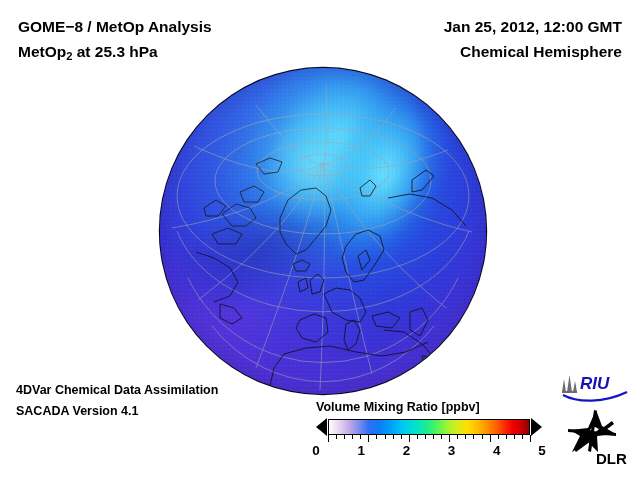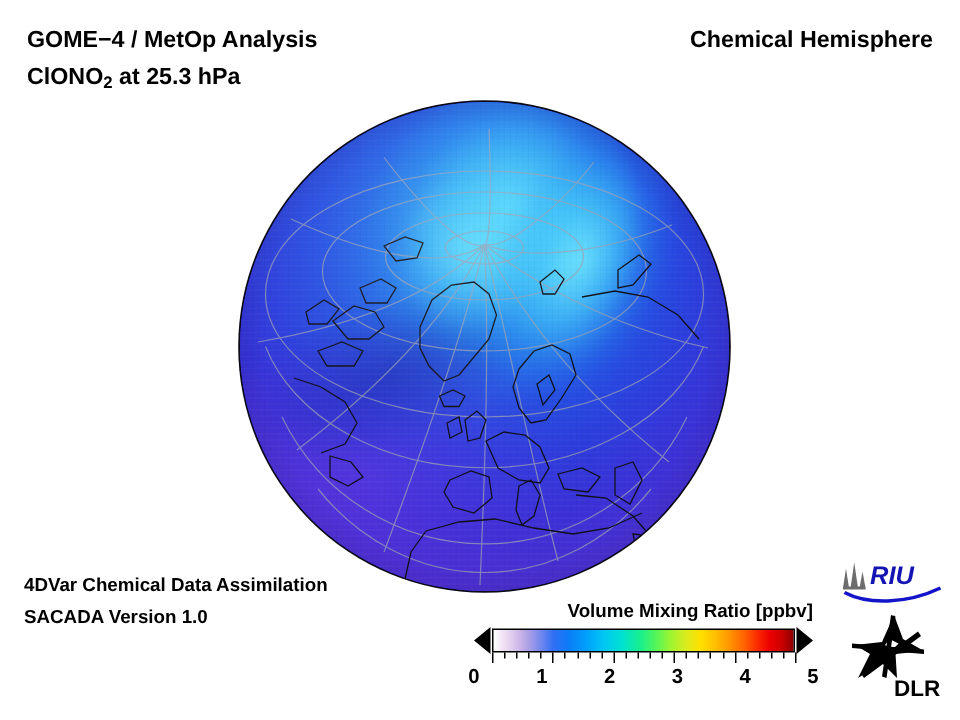--- a/index.html
+++ b/index.html
@@ -200,21 +200,21 @@
   
   .cb {
     position: absolute;
     left: 316px;
     top: 400px;
     width: 226px;
   }
   .cb-title {
     font-size: 12.5px;
     font-weight: bold;
-    text-align: right;
+    text-align: left;
     white-space: nowrap;
     margin-bottom: 4px;
   }
   .cb-bar-row {
     position: relative;
     height: 18px;
   }
   .cb-arrow-l, .cb-arrow-r {
     position: absolute;
     top: 0;
@@ -306,25 +306,26 @@
     left: 566px;
     top: 408px;
     width: 66px;
     height: 60px;
   }
 </style>
 </head>
 <body>
 
 <div class="hdr-left">
-  <span class="hdr-line">GOME−4 / MetOp Analysis</span>
-  <span class="hdr-line"><span>ClONO</span><sub>2</sub><span> at 25.3 hPa</span></span>
+  <span class="hdr-line">GOME−8 / MetOp Analysis</span>
+  <span class="hdr-line"><span>MetOp</span><sub>2</sub><span> at 25.3 hPa</span></span>
 </div>
 
 <div class="hdr-right">
+  <span class="hdr-line">Jan 25, 2012, 12:00 GMT</span>
   <span class="hdr-line">Chemical Hemisphere</span>
 </div>
 
 <div class="globe-wrap">
   <div class="globe">
     <div class="field-base"></div>
     <div class="band-violet"></div>
     <div class="band-dark"></div>
     <div class="plume-a"></div>
     <div class="plume-b"></div>
@@ -406,21 +407,21 @@
       </g>
     </svg>
 
     <div class="limb"></div>
     <div class="specular"></div>
   </div>
 </div>
 
 <div class="footer-left">
   <div>4DVar Chemical Data Assimilation</div>
-  <div>SACADA Version 1.0</div>
+  <div>SACADA Version 4.1</div>
 </div>
 
 <div class="cb">
   <div class="cb-title">Volume Mixing Ratio [ppbv]</div>
   <div class="cb-bar-row">
     <div class="cb-arrow-l"></div>
     <div class="cb-arrow-r"></div>
     <div class="cb-gradient"></div>
     <div class="cb-ticks" id="cb-ticks">
         <div class="tick major" style="left: 0%;"></div>

